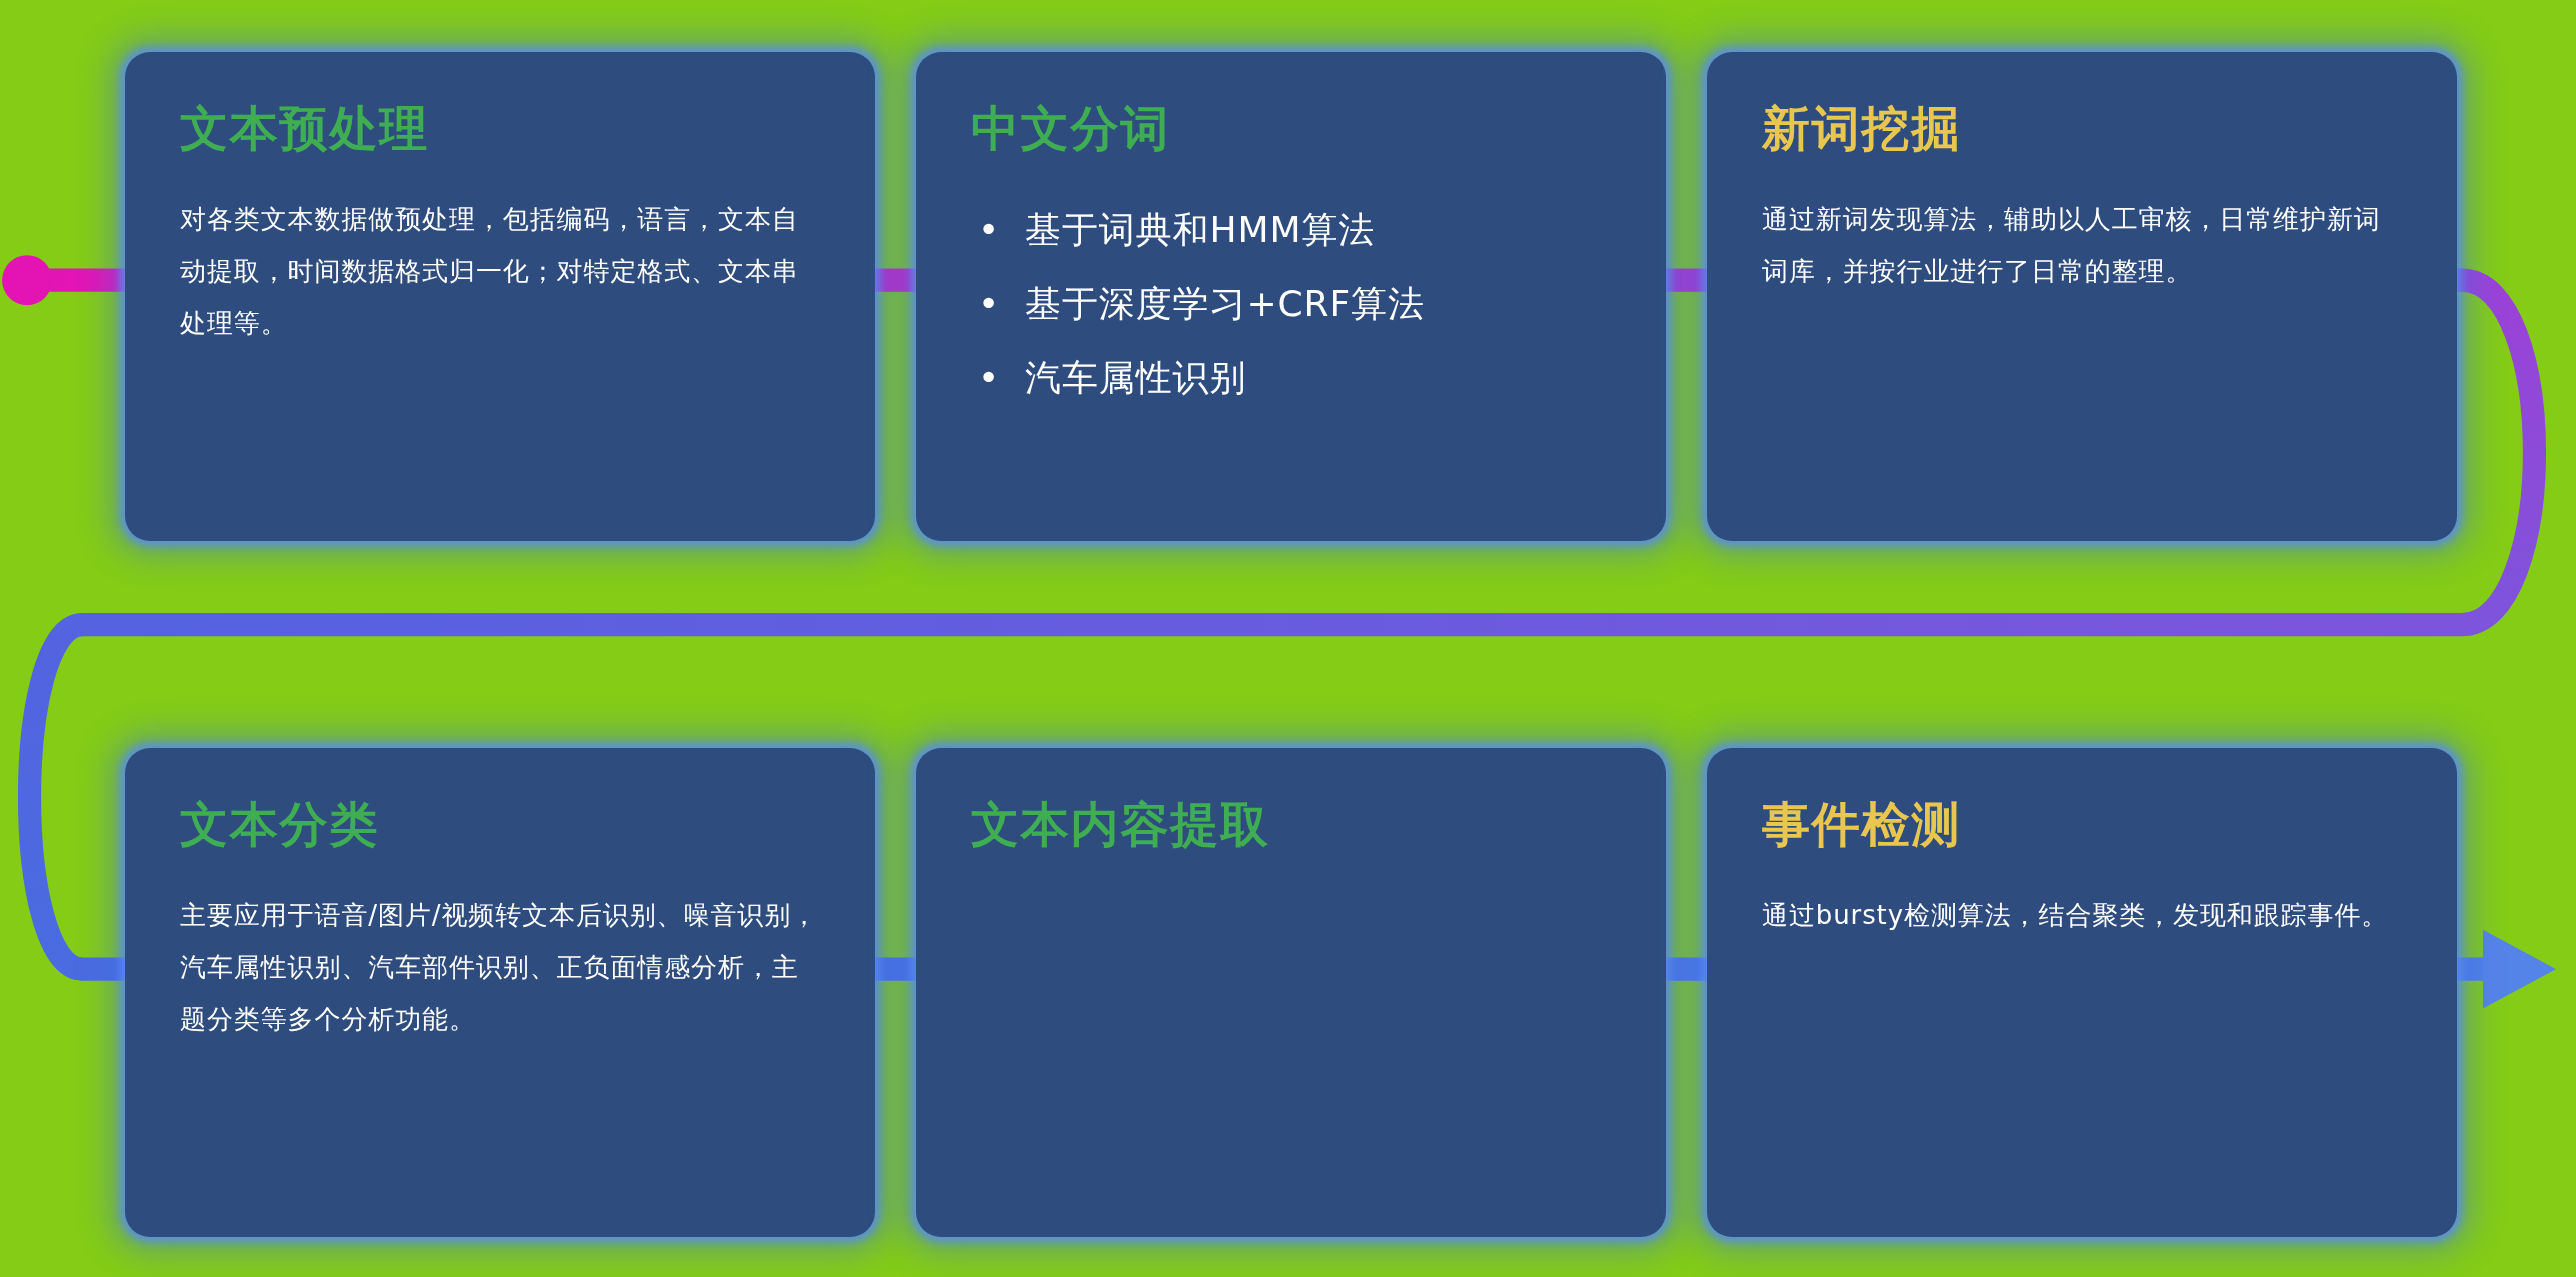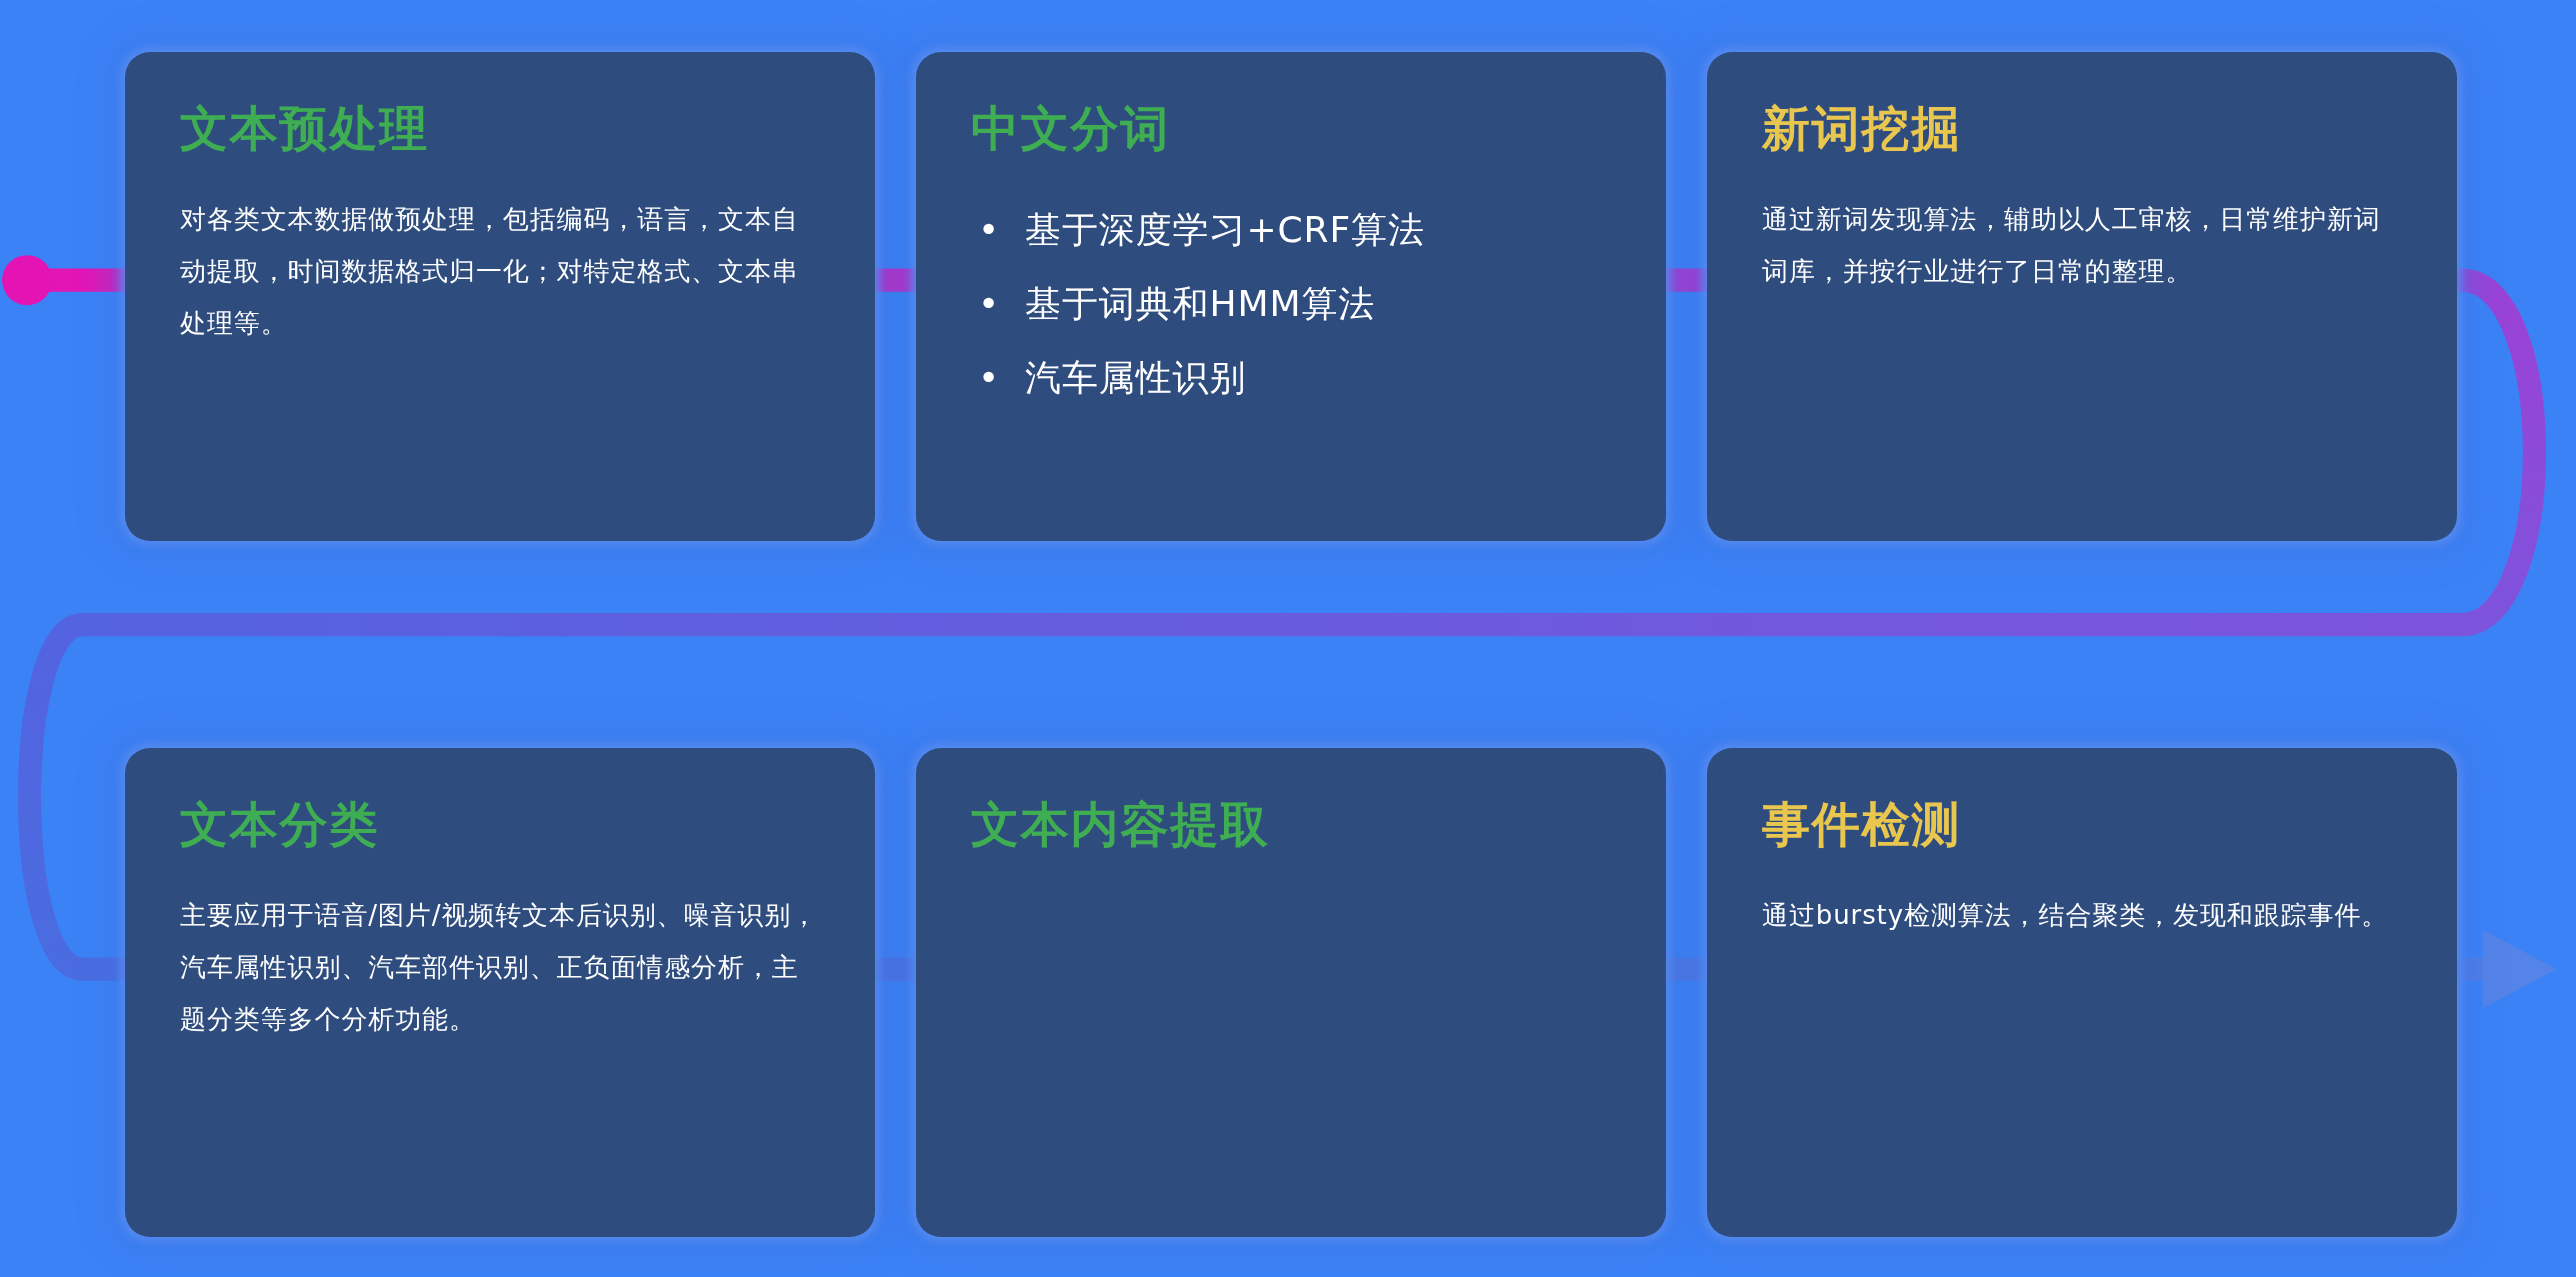--- a/index.html
+++ b/index.html
@@ -1,19 +1,19 @@
 <!DOCTYPE html>
 <html style="font-size:14.3px"><head>
 <meta charset="utf-8">
 <style>
   html,body{margin:0;padding:0;background:#ffffff;}
   .stage{
     position:relative;
     width:2576px;height:1277px;
-    background:#3b82f6;
+    background:#84cc16;
     overflow:hidden;
     font-family:"DejaVu Sans","Liberation Sans",sans-serif;
   }
   .flow-svg{position:absolute;left:0;top:0;z-index:0;}
   .card{
     position:absolute;
     width:750px;height:489px;
     box-sizing:border-box;
     padding:45px 55px;
     background:#2e4d7e;
@@ -98,22 +98,22 @@
   </svg>
 
   <section class="card r1c1">
     <h2 class="card-title accent-green">文本预处理</h2>
     <p class="card-body">对各类文本数据做预处理，包括编码，语言，文本自动提取，时间数据格式归一化；对特定格式、文本串处理等。</p>
   </section>
 
   <section class="card r1c2">
     <h2 class="card-title accent-green">中文分词</h2>
     <ul class="card-list">
+      <li>基于词典和HMM算法</li>
       <li>基于深度学习+CRF算法</li>
-      <li>基于词典和HMM算法</li>
       <li>汽车属性识别</li>
     </ul>
   </section>
 
   <section class="card r1c3">
     <h2 class="card-title accent-yellow">新词挖掘</h2>
     <p class="card-body">通过新词发现算法，辅助以人工审核，日常维护新词词库，并按行业进行了日常的整理。</p>
   </section>
 
   <section class="card r2c1">

